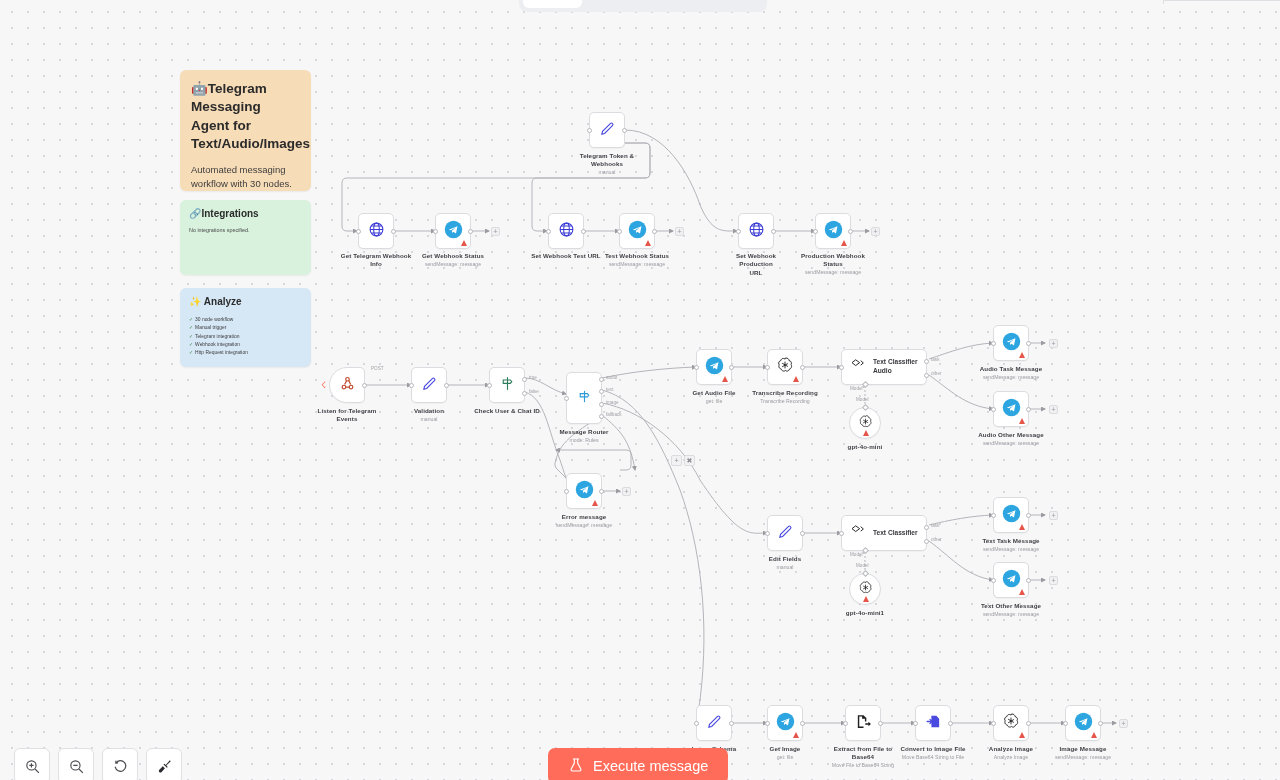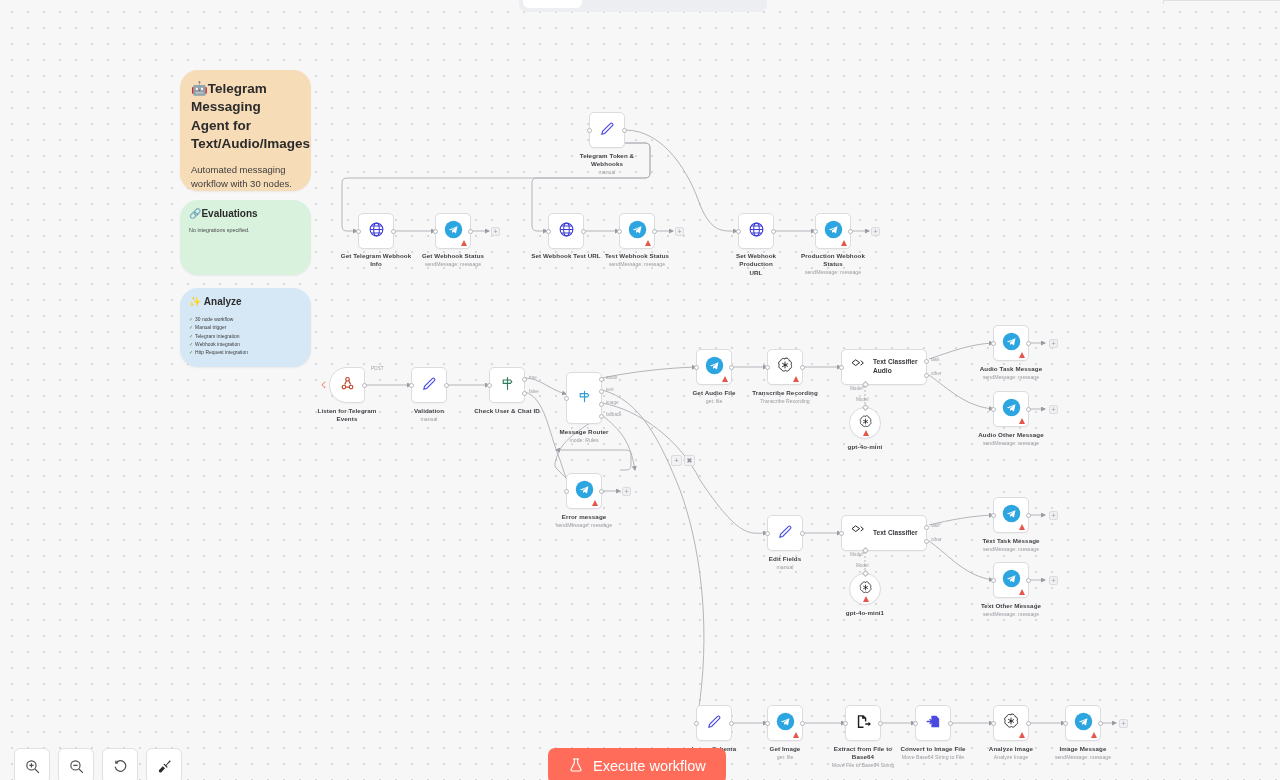--- a/index.html
+++ b/index.html
@@ -33,21 +33,21 @@
   #divider-right {
     position: absolute; left: 1164px; top: 0; width: 116px; height: 1px;
     background: #e0e0e4;
   }
   #divider-right2 {
     position: absolute; left: 1163px; top: -6px; width: 1px; height: 10px;
     background: #e0e0e4;
   }
   
   .sticky {
-    position: absolute; border-radius: 18px; overflow: hidden;
+    position: absolute; border-radius: 6px; overflow: hidden;
     box-shadow: 0 1px 2px rgba(0,0,0,.06);
   }
   .sticky-title {
     font-size: 13.5px; font-weight: 700; color: #2b2b2b; line-height: 1.37;
   }
   .sticky-title.small { font-size: 10px; font-weight: 700; }
   .sticky-body { font-size: 9.5px; color: #3d3d3d; line-height: 1.5; margin-top: 9px; }
   .sticky-body.tiny { font-size: 5.4px; color: #4a4a4a; margin-top: 5px; }
   #note-main {
     left: 180px; top: 70px; width: 131px; height: 121px;
@@ -222,21 +222,21 @@
       <path d="M865,552 L865,578"></path>
     </g>
   </svg>
 
   <div class="sticky" id="note-main">
     <div class="sticky-title">🤖Telegram Messaging Agent for Text/Audio/Images</div>
     <div class="sticky-body">Automated messaging workflow with 30 nodes. Integrate with Telegram</div>
   </div>
 
   <div class="sticky" id="note-integrations">
-    <div class="sticky-title small">🔗Evaluations</div>
+    <div class="sticky-title small">🔗Integrations</div>
     <div class="sticky-body tiny">No integrations specified.</div>
   </div>
 
   <div class="sticky" id="note-features">
     <div class="sticky-title small">✨ Analyze</div>
     <div class="feat-list">
       <div class="feat-item"><span class="feat-check">✓</span><span>30 node workflow</span></div>
       <div class="feat-item"><span class="feat-check">✓</span><span>Manual trigger</span></div>
       <div class="feat-item"><span class="feat-check">✓</span><span>Telegram integration</span></div>
       <div class="feat-item"><span class="feat-check">✓</span><span>Webhook integration</span></div>
@@ -746,21 +746,21 @@
     </div>
   </div>
 
   <button id="execute-btn" style="background: rgb(255, 109, 90);">
     <span>
       <svg width="16" height="16" viewBox="0 0 24 24" fill="none" stroke="#ffffff" stroke-width="1.7" stroke-linecap="round" stroke-linejoin="round">
           <path d="M9.5 3v6.2L4.8 18a2 2 0 0 0 1.7 3h11a2 2 0 0 0 1.7-3l-4.7-8.8V3"></path>
           <path d="M8 3h8"></path>
         </svg>
     </span>
-    <span>Execute workflow</span>
+    <span>Execute message</span>
   </button>
 
 </div>
 
 <div id="topbar">
   <div id="tabstrip">
     <div class="tab active">Editor</div>
     <div class="tab">Executions</div>
     <div class="tab">Evaluations</div>
   </div>

